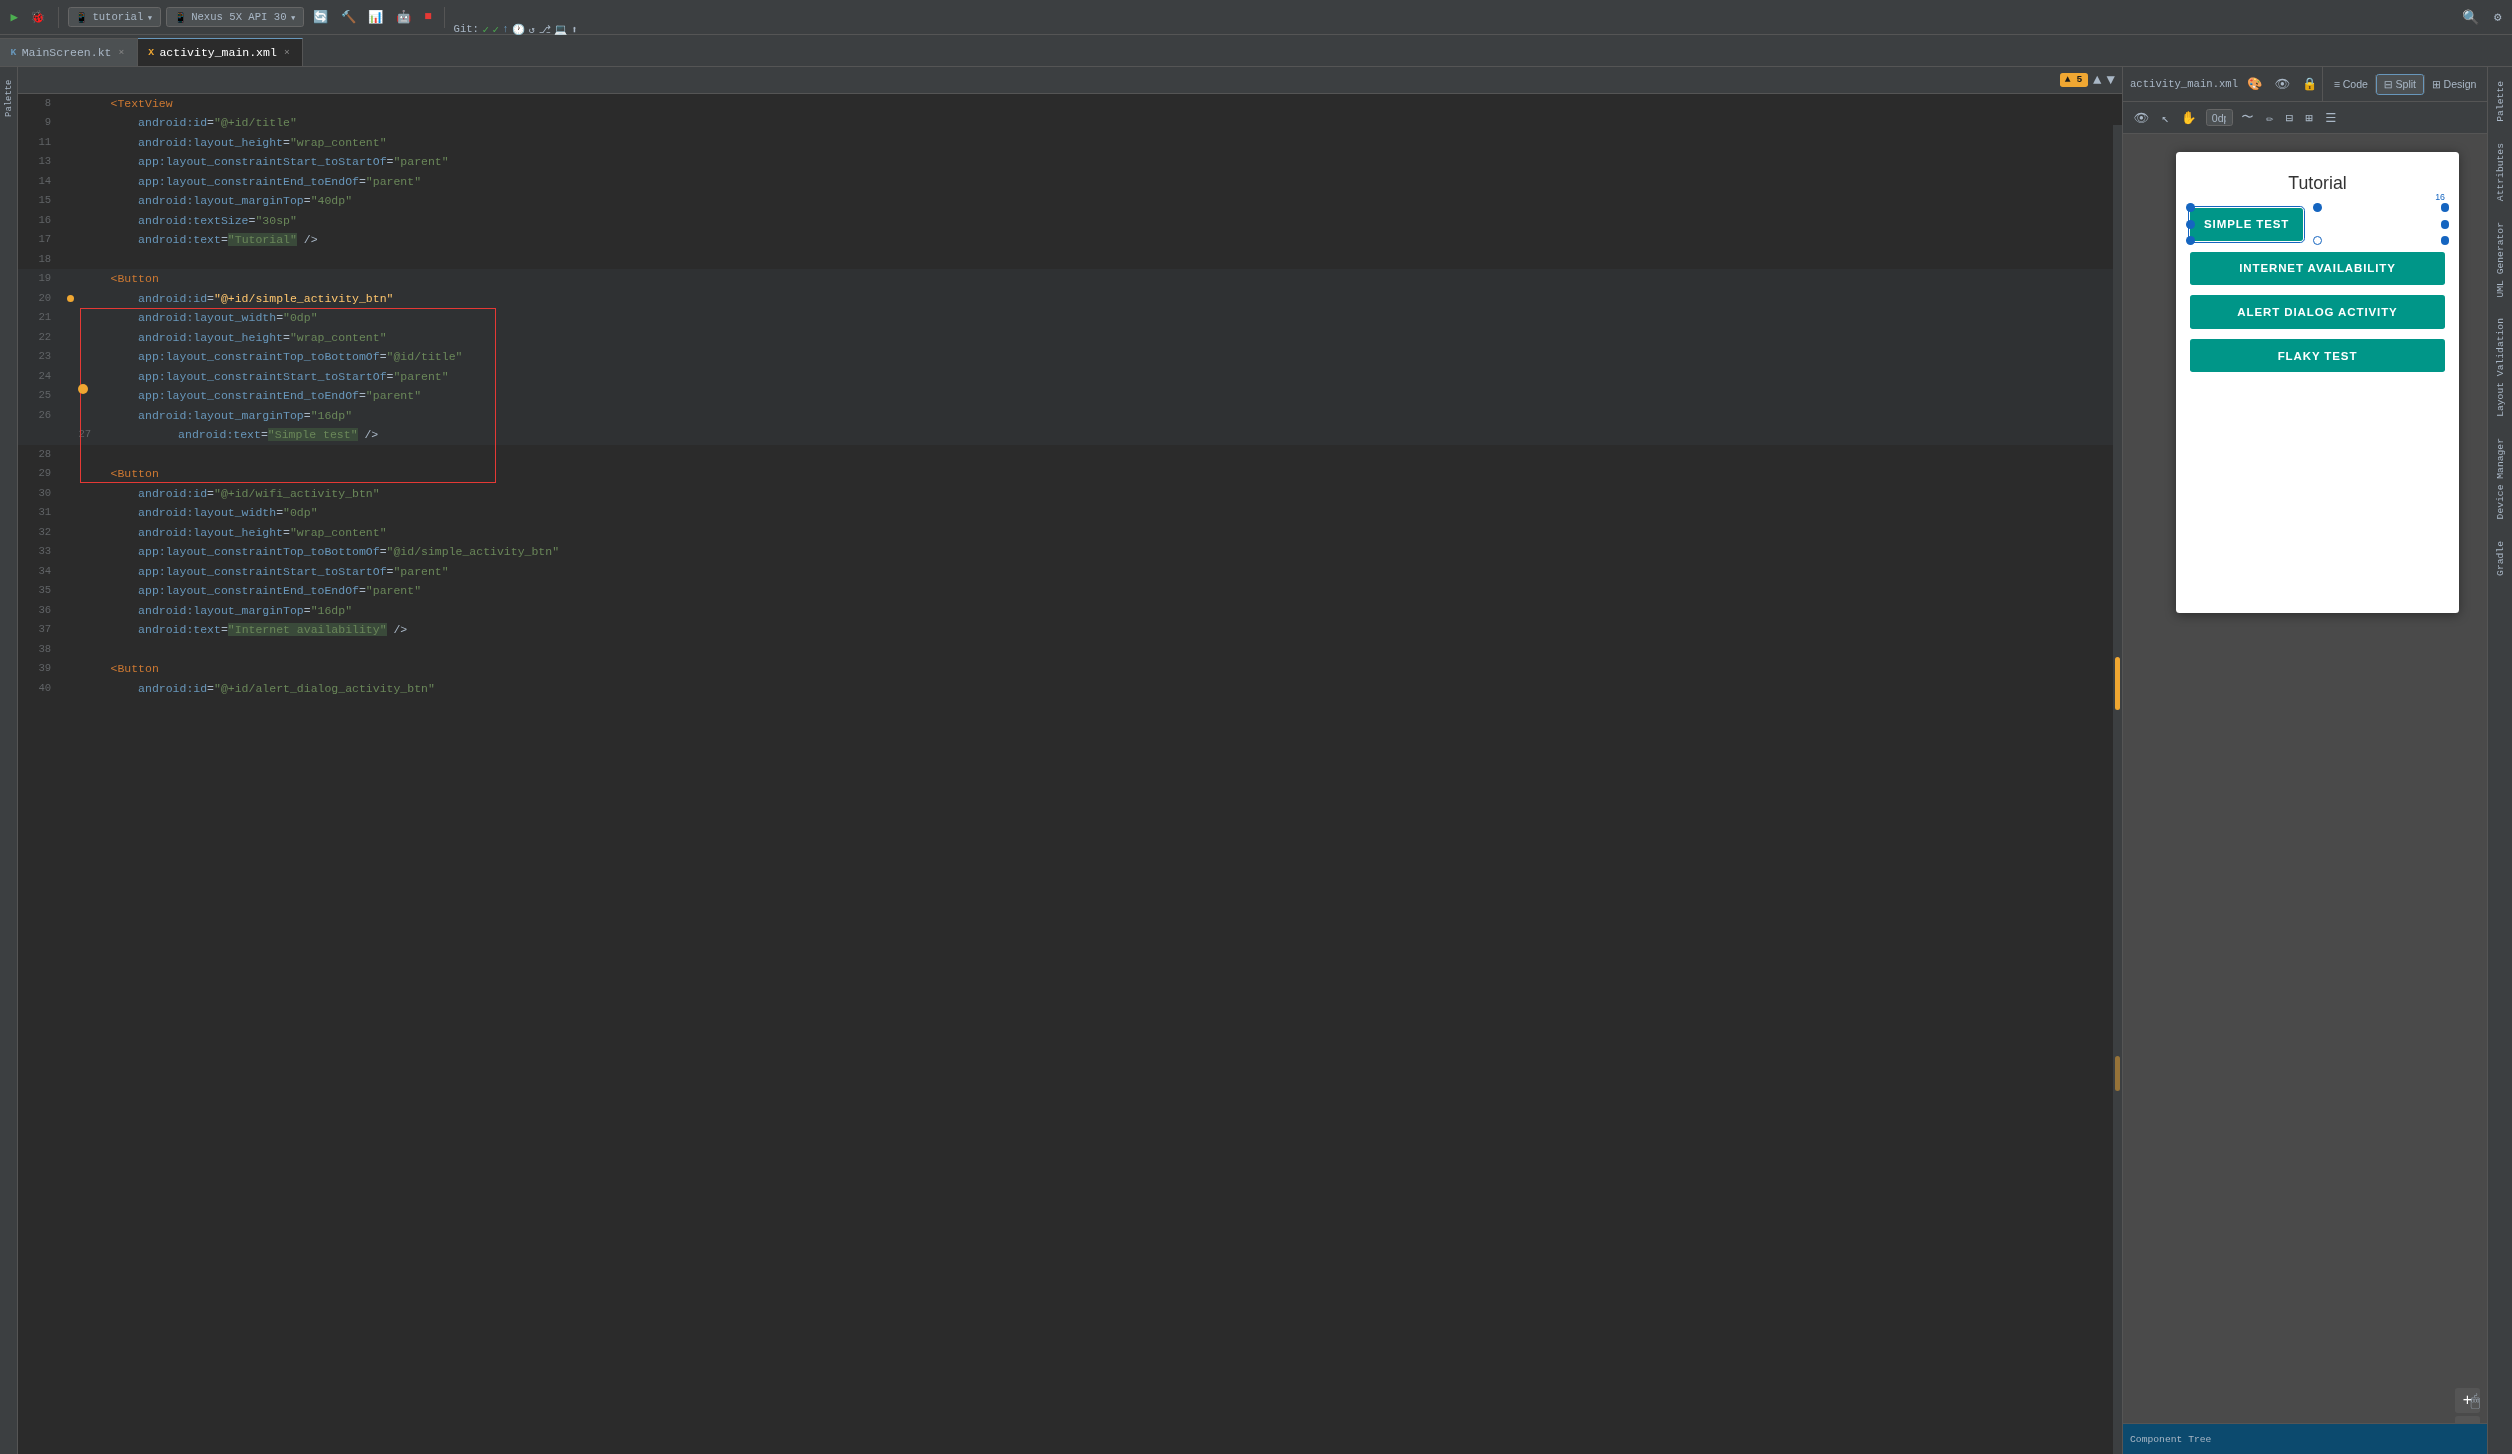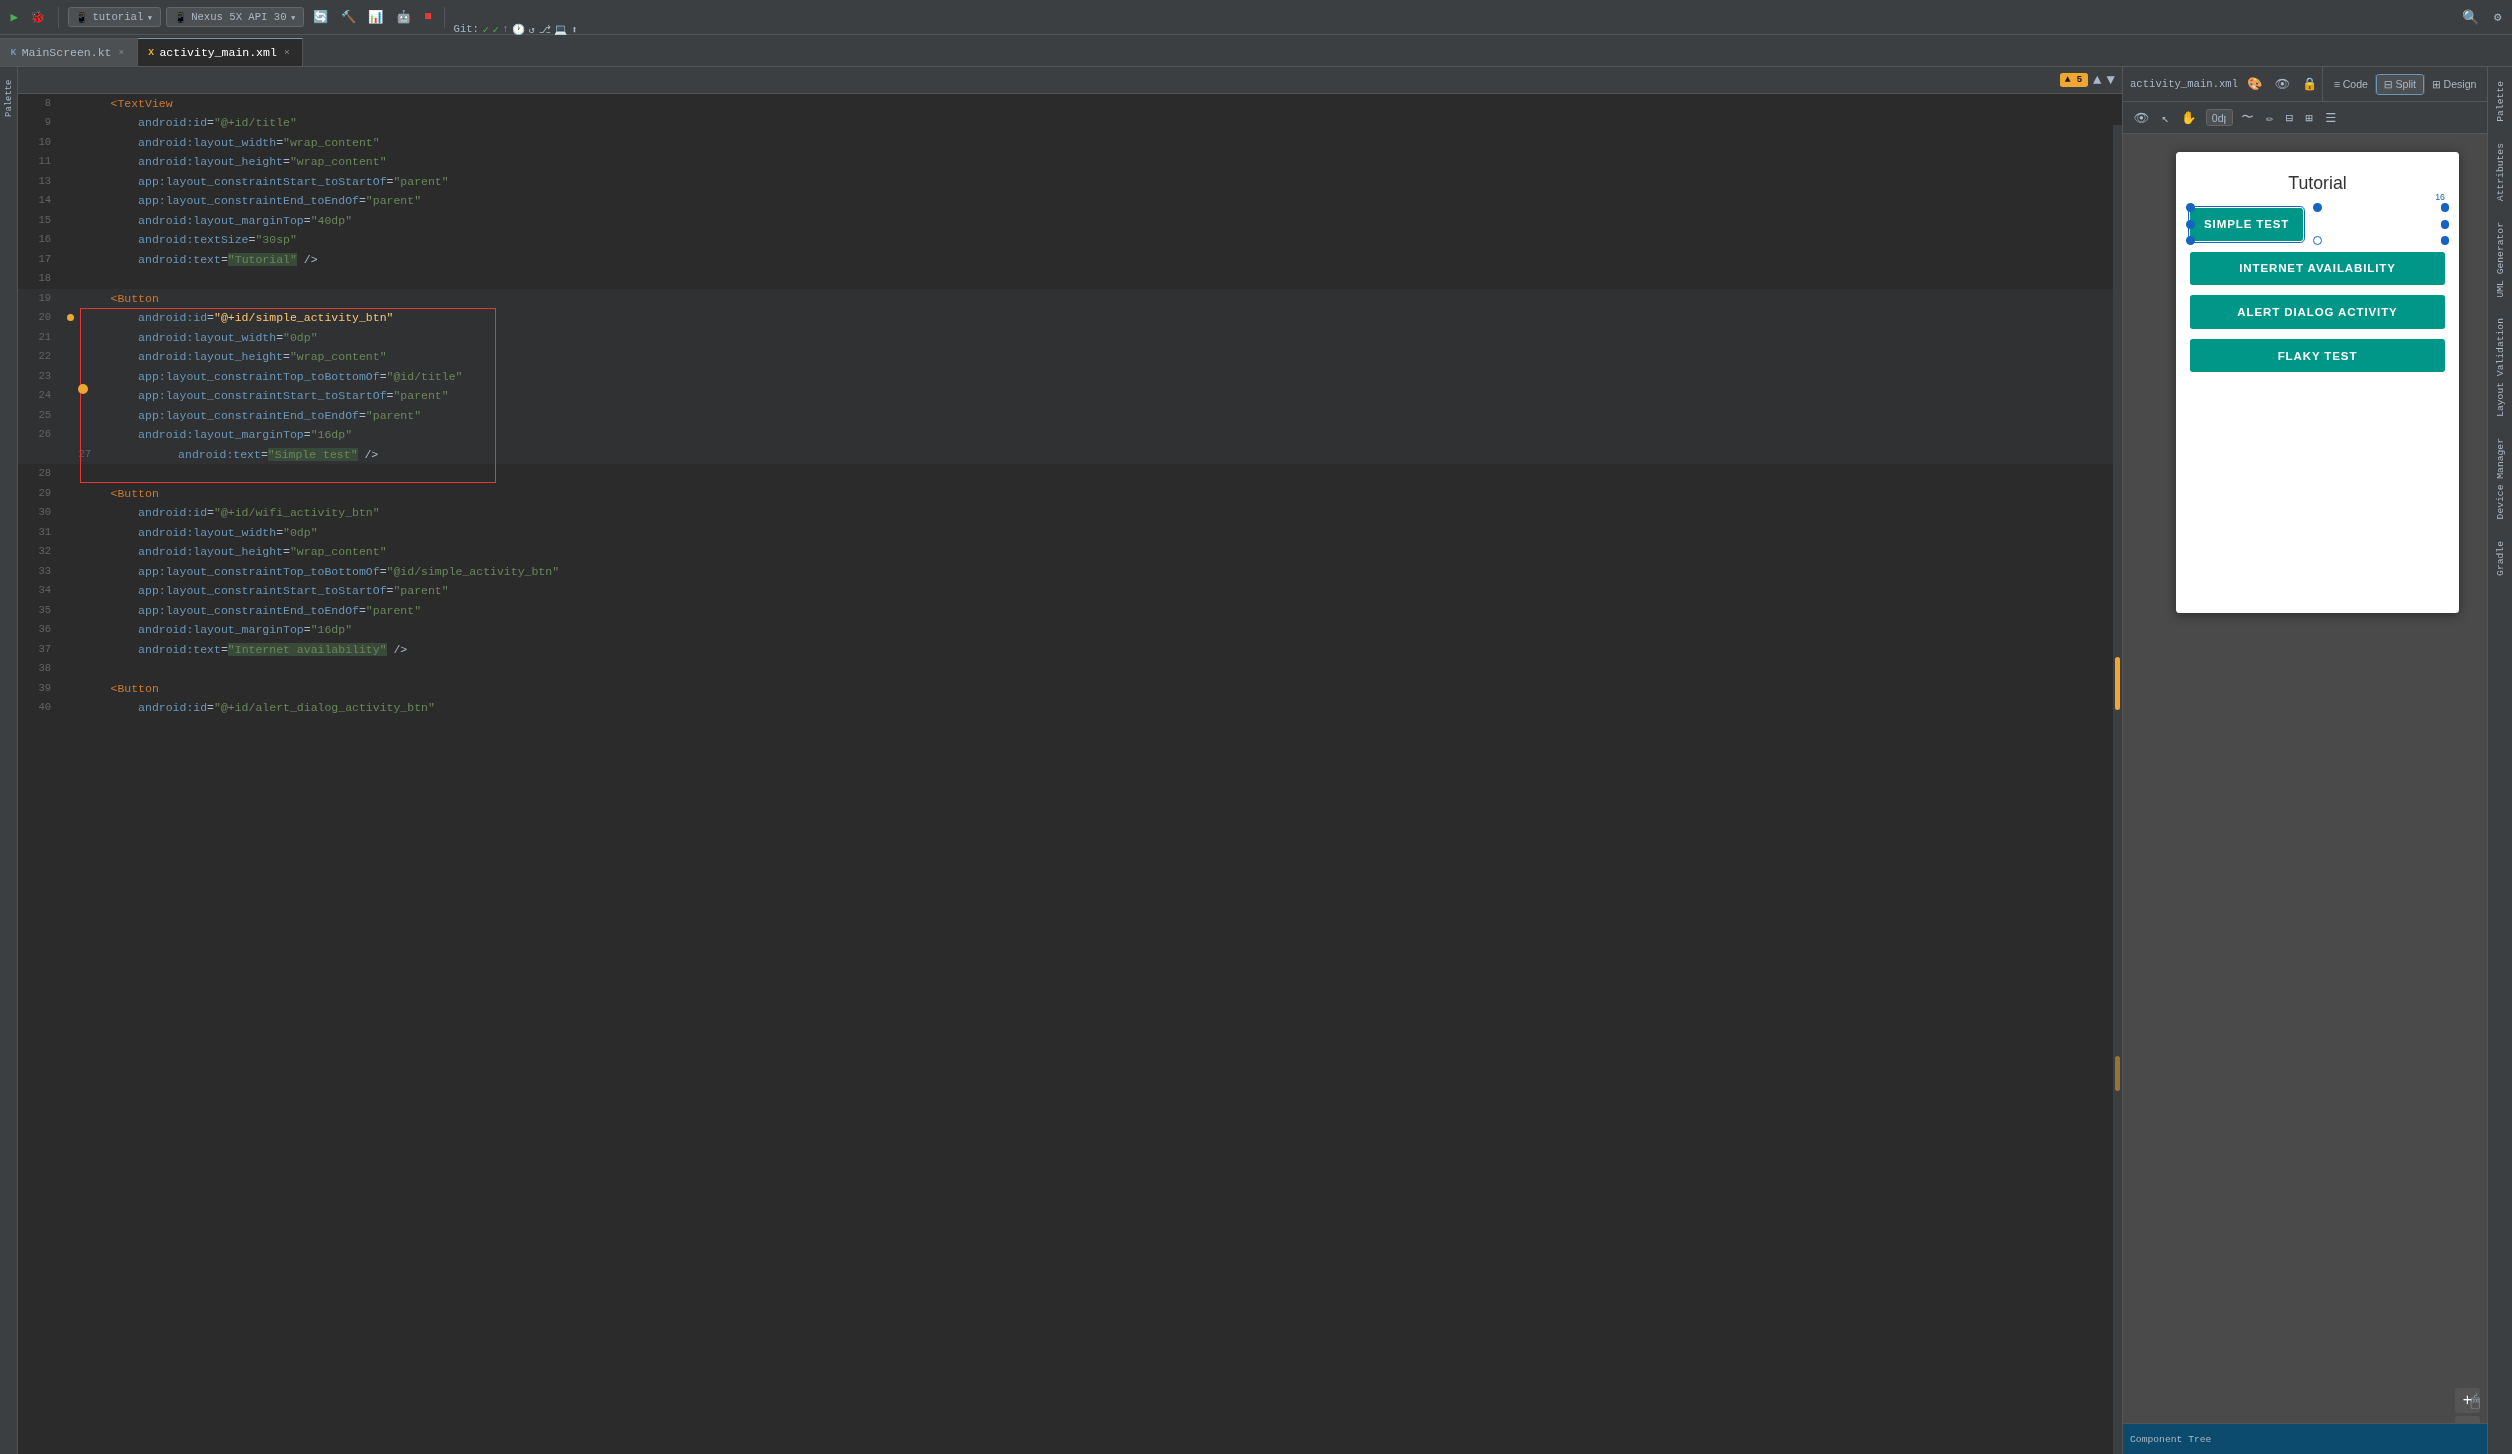--- a/index.html
+++ b/index.html
@@ -555,25 +555,20 @@
         <span class="line-gutter"></span>
         <span class="line-code">    <span class="kw">&lt;TextView</span></span>
       </div>
 
       <div class="code-line">
         <span class="line-num">9</span>
         <span class="line-gutter"></span>
         <span class="line-code">        <span class="attr-name">android:id</span>=<span class="attr-val">"@+id/title"</span></span>
       </div>
 
-      <div class="code-line">
-        <span class="line-num">10</span>
-        <span class="line-gutter"></span>
-        <span class="line-code">        <span class="attr-name">android:layout_width</span>=<span class="attr-val">"wrap_content"</span></span>
-      </div>
 
       <div class="code-line">
         <span class="line-num">11</span>
         <span class="line-gutter"></span>
         <span class="line-code">        <span class="attr-name">android:layout_height</span>=<span class="attr-val">"wrap_content"</span></span>
       </div>
 
 
       <div class="code-line">
         <span class="line-num">13</span>

